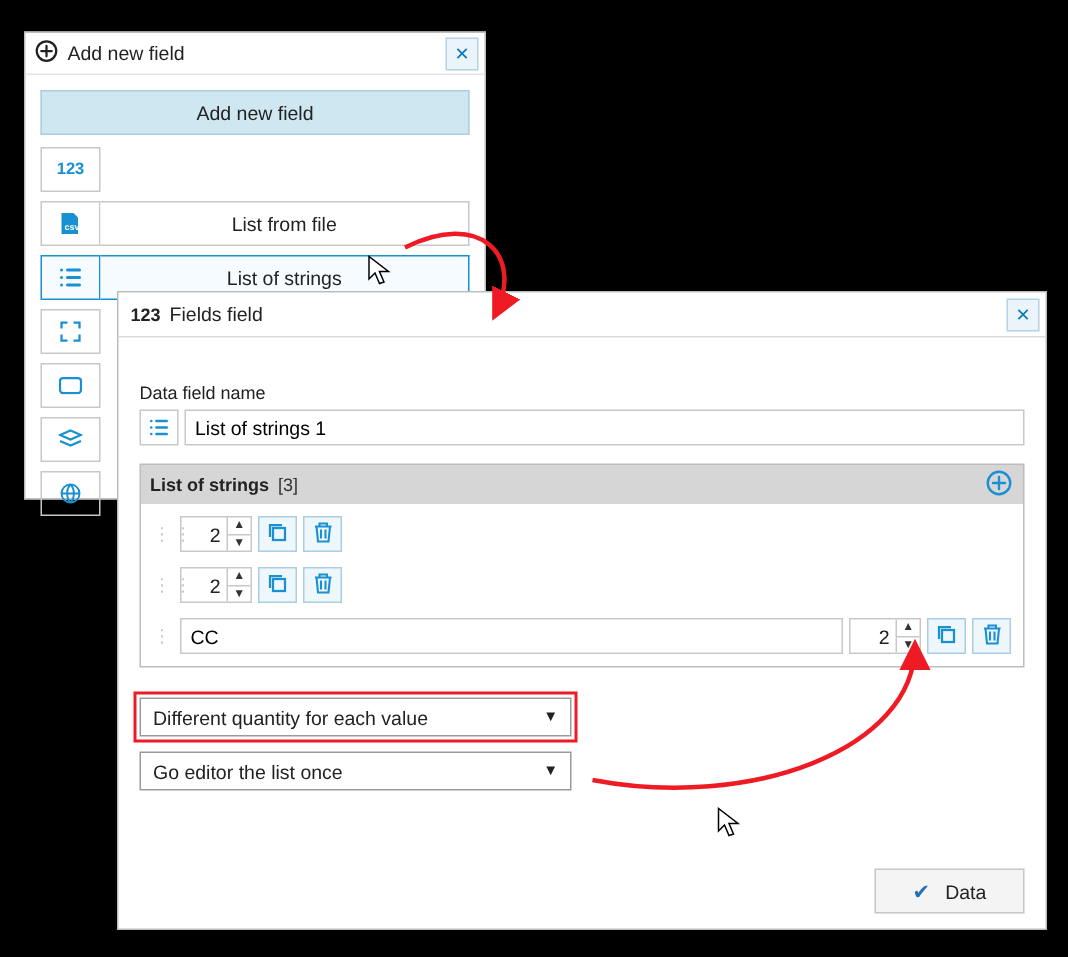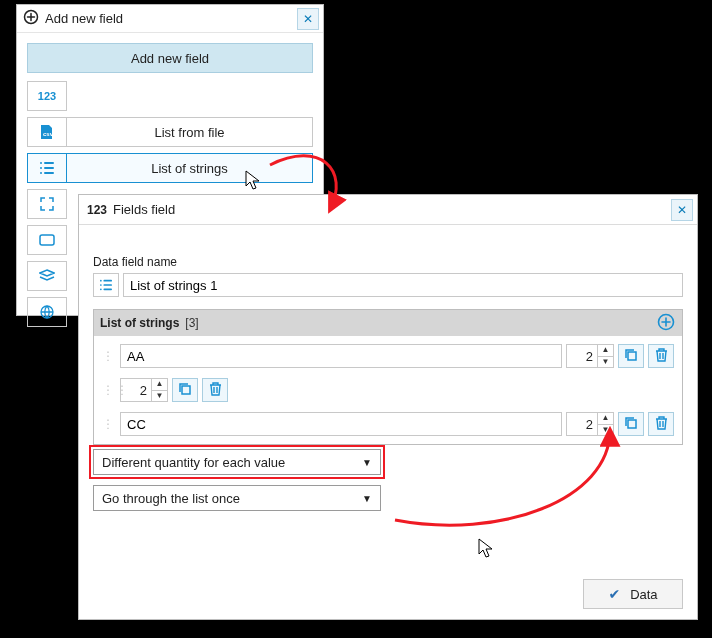--- a/index.html
+++ b/index.html
@@ -15,21 +15,21 @@
     overflow: hidden;
   }
   .panel {
     position: absolute;
     background: #fff;
     border: 1px solid #bdbdbd;
   }
   
   #add-panel {
     left: 16px;
-    top: 4px;
+    top: 21px;
     width: 308px;
     height: 312px;
   }
   .panel-titlebar {
     display: flex;
     align-items: center;
     height: 28px;
     padding: 0 4px 0 6px;
     border-bottom: 1px solid #e5e5e5;
   }
@@ -172,21 +172,21 @@
   }
   .qty-box .spin div + div { border-top:1px solid #c8c8c8; }
   .icon-btn {
     width: 26px; height: 24px;
     border: 1px solid #a9cee0;
     background: #eef7fc;
     color: #1890d2;
     display:flex; align-items:center; justify-content:center;
     cursor:pointer;
   }
-  .selects { margin-top: 4px; }
+  .selects { margin-top: 20px; }
   .select {
     width: 288px; height: 26px;
     border: 1px solid #9a9a9a;
     background:#fff;
     display:flex; align-items:center;
     padding: 0 8px;
     font-size: 13px;
     position: relative;
     margin-bottom: 10px;
     cursor: pointer;
@@ -340,21 +340,20 @@
                 <circle cx="9" cy="9" r="7.5" fill="none" stroke="#1890d2" stroke-width="1.6"></circle>
                 <path d="M9 5v8M5 9h8" stroke="#1890d2" stroke-width="1.6" stroke-linecap="round"></path>
               </svg>
           </span>
         </div>
       </div>
       <div class="list-rows">
 
         <div class="list-row">
           <div class="drag-handle">⋮⋮</div>
-          <input class="text" value="AA" style="">
           <div class="qty-box">
             <div class="qv">2</div>
             <div class="spin">
                 <div>▲</div>
                 <div>▼</div>
               </div>
           </div>
           <div class="icon-btn">
               <span><svg width="14" height="14" viewBox="0 0 14 14" fill="none" stroke="#1890d2" stroke-width="1.5">
                   <rect x="4" y="4" width="8" height="8"></rect>
@@ -414,21 +413,21 @@
         </div>
       </div>
     </div>
 
     <div class="selects">
       <div class="select hl">
         <span>Different quantity for each value</span>
         <span class="caret">▼</span>
       </div>
       <div class="select">
-        <span>Go through the list once</span>
+        <span>Go editor the list once</span>
         <span class="caret">▼</span>
       </div>
     </div>
   </div>
 
   <div class="footer">
     <div class="save-btn">
       <span class="chk">✔</span>
       <span>Data</span>
     </div>

